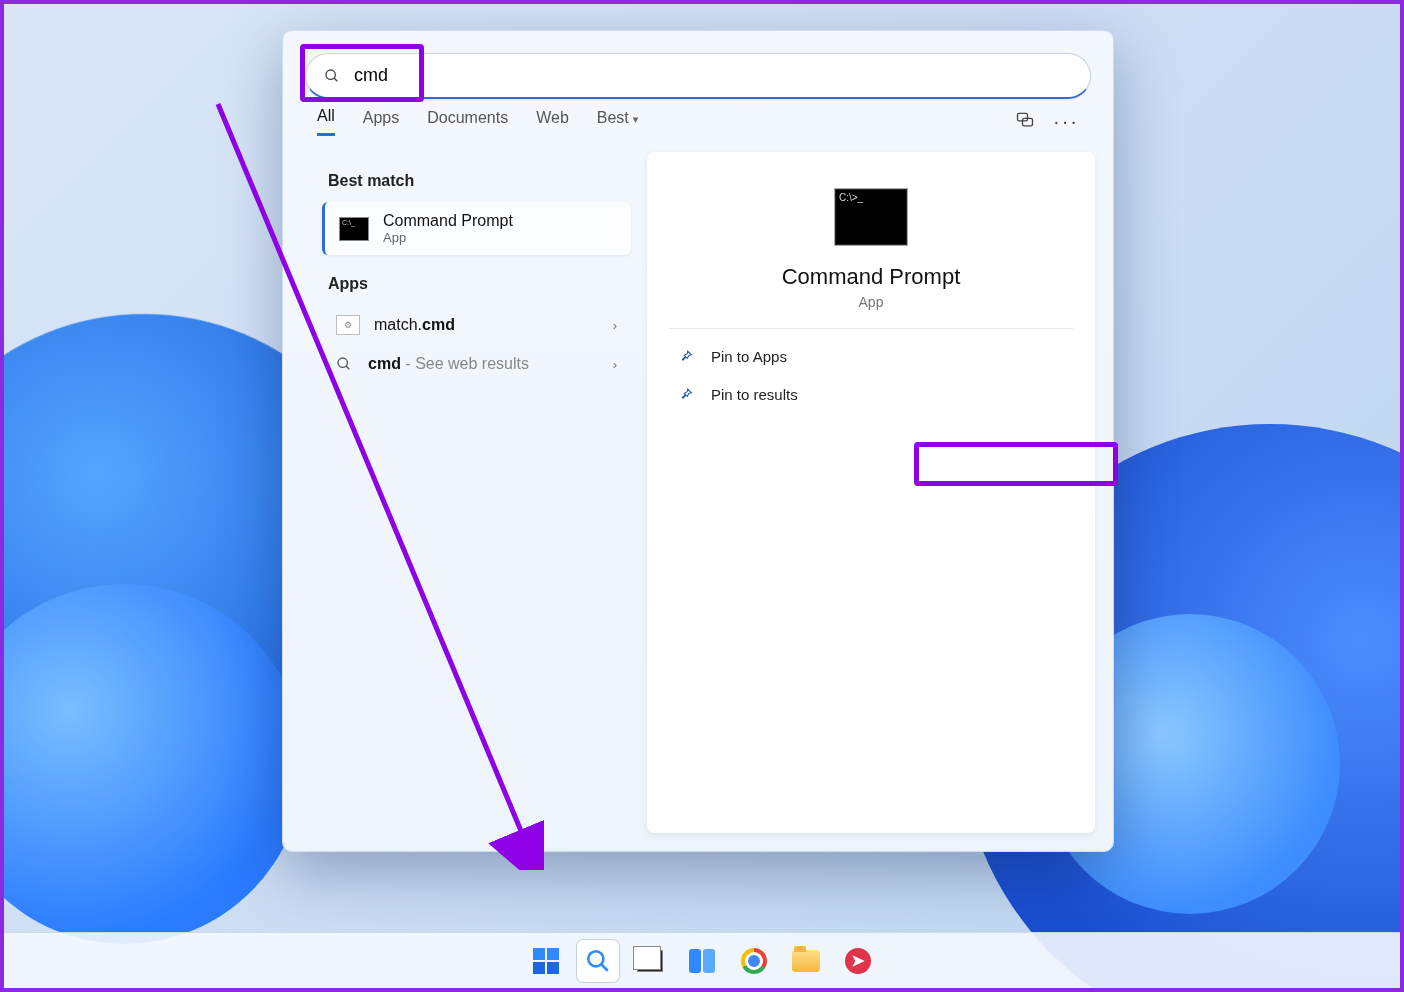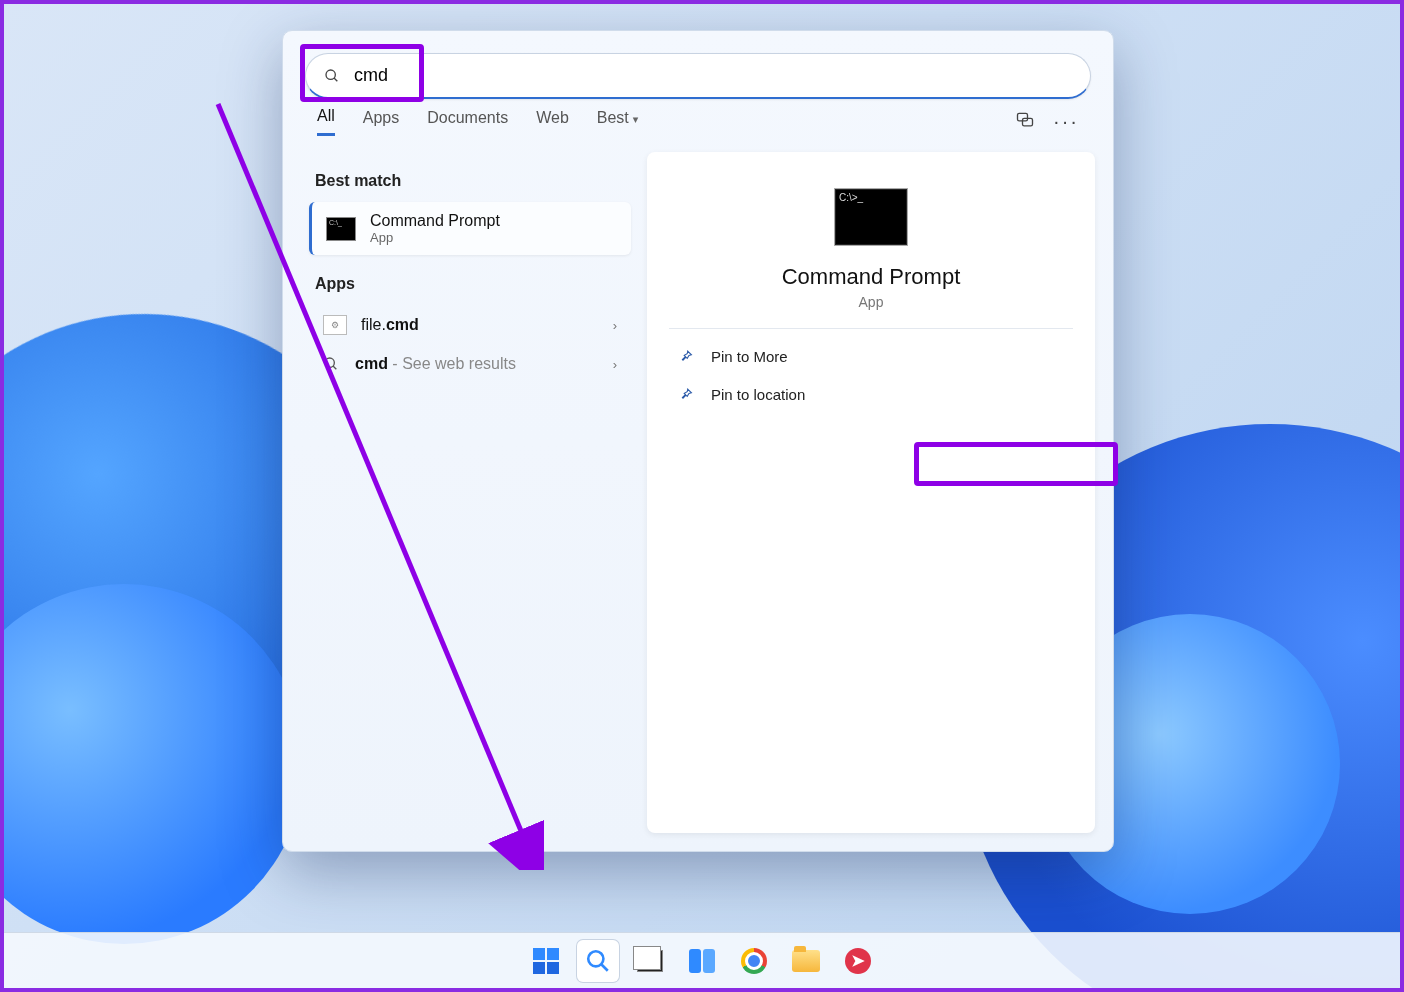--- a/index.html
+++ b/index.html
@@ -48,21 +48,21 @@
   .filters {
     display: flex; align-items: center; padding: 8px 34px 10px 34px;
     color: #555;
   }
   .filters .tab { margin-right: 28px; font-size: 16px; cursor: pointer; padding-bottom: 8px; }
   .filters .tab.active { color: #111; border-bottom: 3px solid #2f6dd0; }
   .filters .more .chev { font-size: 11px; margin-left: 4px; color:#666; }
   .filters-spacer { flex: 1; }
   .filters .rbtn { color:#444; margin-left: 18px; }
 
-  .content { flex: 1; display: flex; padding: 6px 18px 18px 10px; gap: 16px; }
+  .content { flex: 1; display: flex; padding: 6px 18px 18px 23px; gap: 16px; }
   .left { flex: 1; padding-left: 16px; }
   .right {
     width: 448px; background: #fff; border-radius: 8px;
     box-shadow: 0 2px 6px rgba(0,0,0,0.07);
     padding: 22px 0 10px 0;
     display:flex; flex-direction:column; align-items:stretch;
   }
   .sec-title { font-weight: 600; color: #222; font-size: 16px; margin: 20px 6px 12px 6px; }
   .result {
     display:flex; align-items:center; padding: 10px 14px;
@@ -180,21 +180,21 @@
         <div>
           <div class="txt1">Command Prompt</div>
           <div class="txt2">App</div>
         </div>
       </div>
 
       <div class="sec-title">Apps</div>
       <div class="result small">
         <div class="ico2">⚙</div>
         <div class="txt1">
-          <span>file.</span><b>cmd</b>
+          <span>match.</span><b>cmd</b>
         </div>
         <span class="arrow">›</span>
       </div>
 
       <div class="result">
         <svg class="sicon2" viewBox="0 0 24 24" fill="none" stroke="currentColor" stroke-width="2">
             <circle cx="10" cy="10" r="7"></circle>
             <line x1="20" y1="20" x2="15" y2="15"></line>
           </svg>
         <div class="txt1">
@@ -206,27 +206,27 @@
 
     <div class="right">
       <div class="big-icon"></div>
       <div class="app-title">Command Prompt</div>
       <div class="app-sub">App</div>
       <hr>
       <div class="action">
         <svg viewBox="0 0 24 24" fill="none" stroke="currentColor" stroke-width="1.8">
             <path d="M14 3l7 7-4 1-3 5-2-2-5 5-1-1 5-5-2-2 5-3 1-4z" transform="scale(0.8) translate(3,3)"></path>
           </svg>
-        <span>Pin to More</span>
+        <span>Pin to Apps</span>
       </div>
       <div class="action">
         <svg viewBox="0 0 24 24" fill="none" stroke="currentColor" stroke-width="1.8">
             <path d="M14 3l7 7-4 1-3 5-2-2-5 5-1-1 5-5-2-2 5-3 1-4z" transform="scale(0.8) translate(3,3)"></path>
           </svg>
-        <span>Pin to location</span>
+        <span>Pin to results</span>
       </div>
     </div>
   </div>
 </div>
 
 <div class="taskbar">
   <div class="tb-item">
       <div class="tb-start">
         <div></div>
         <div></div>

